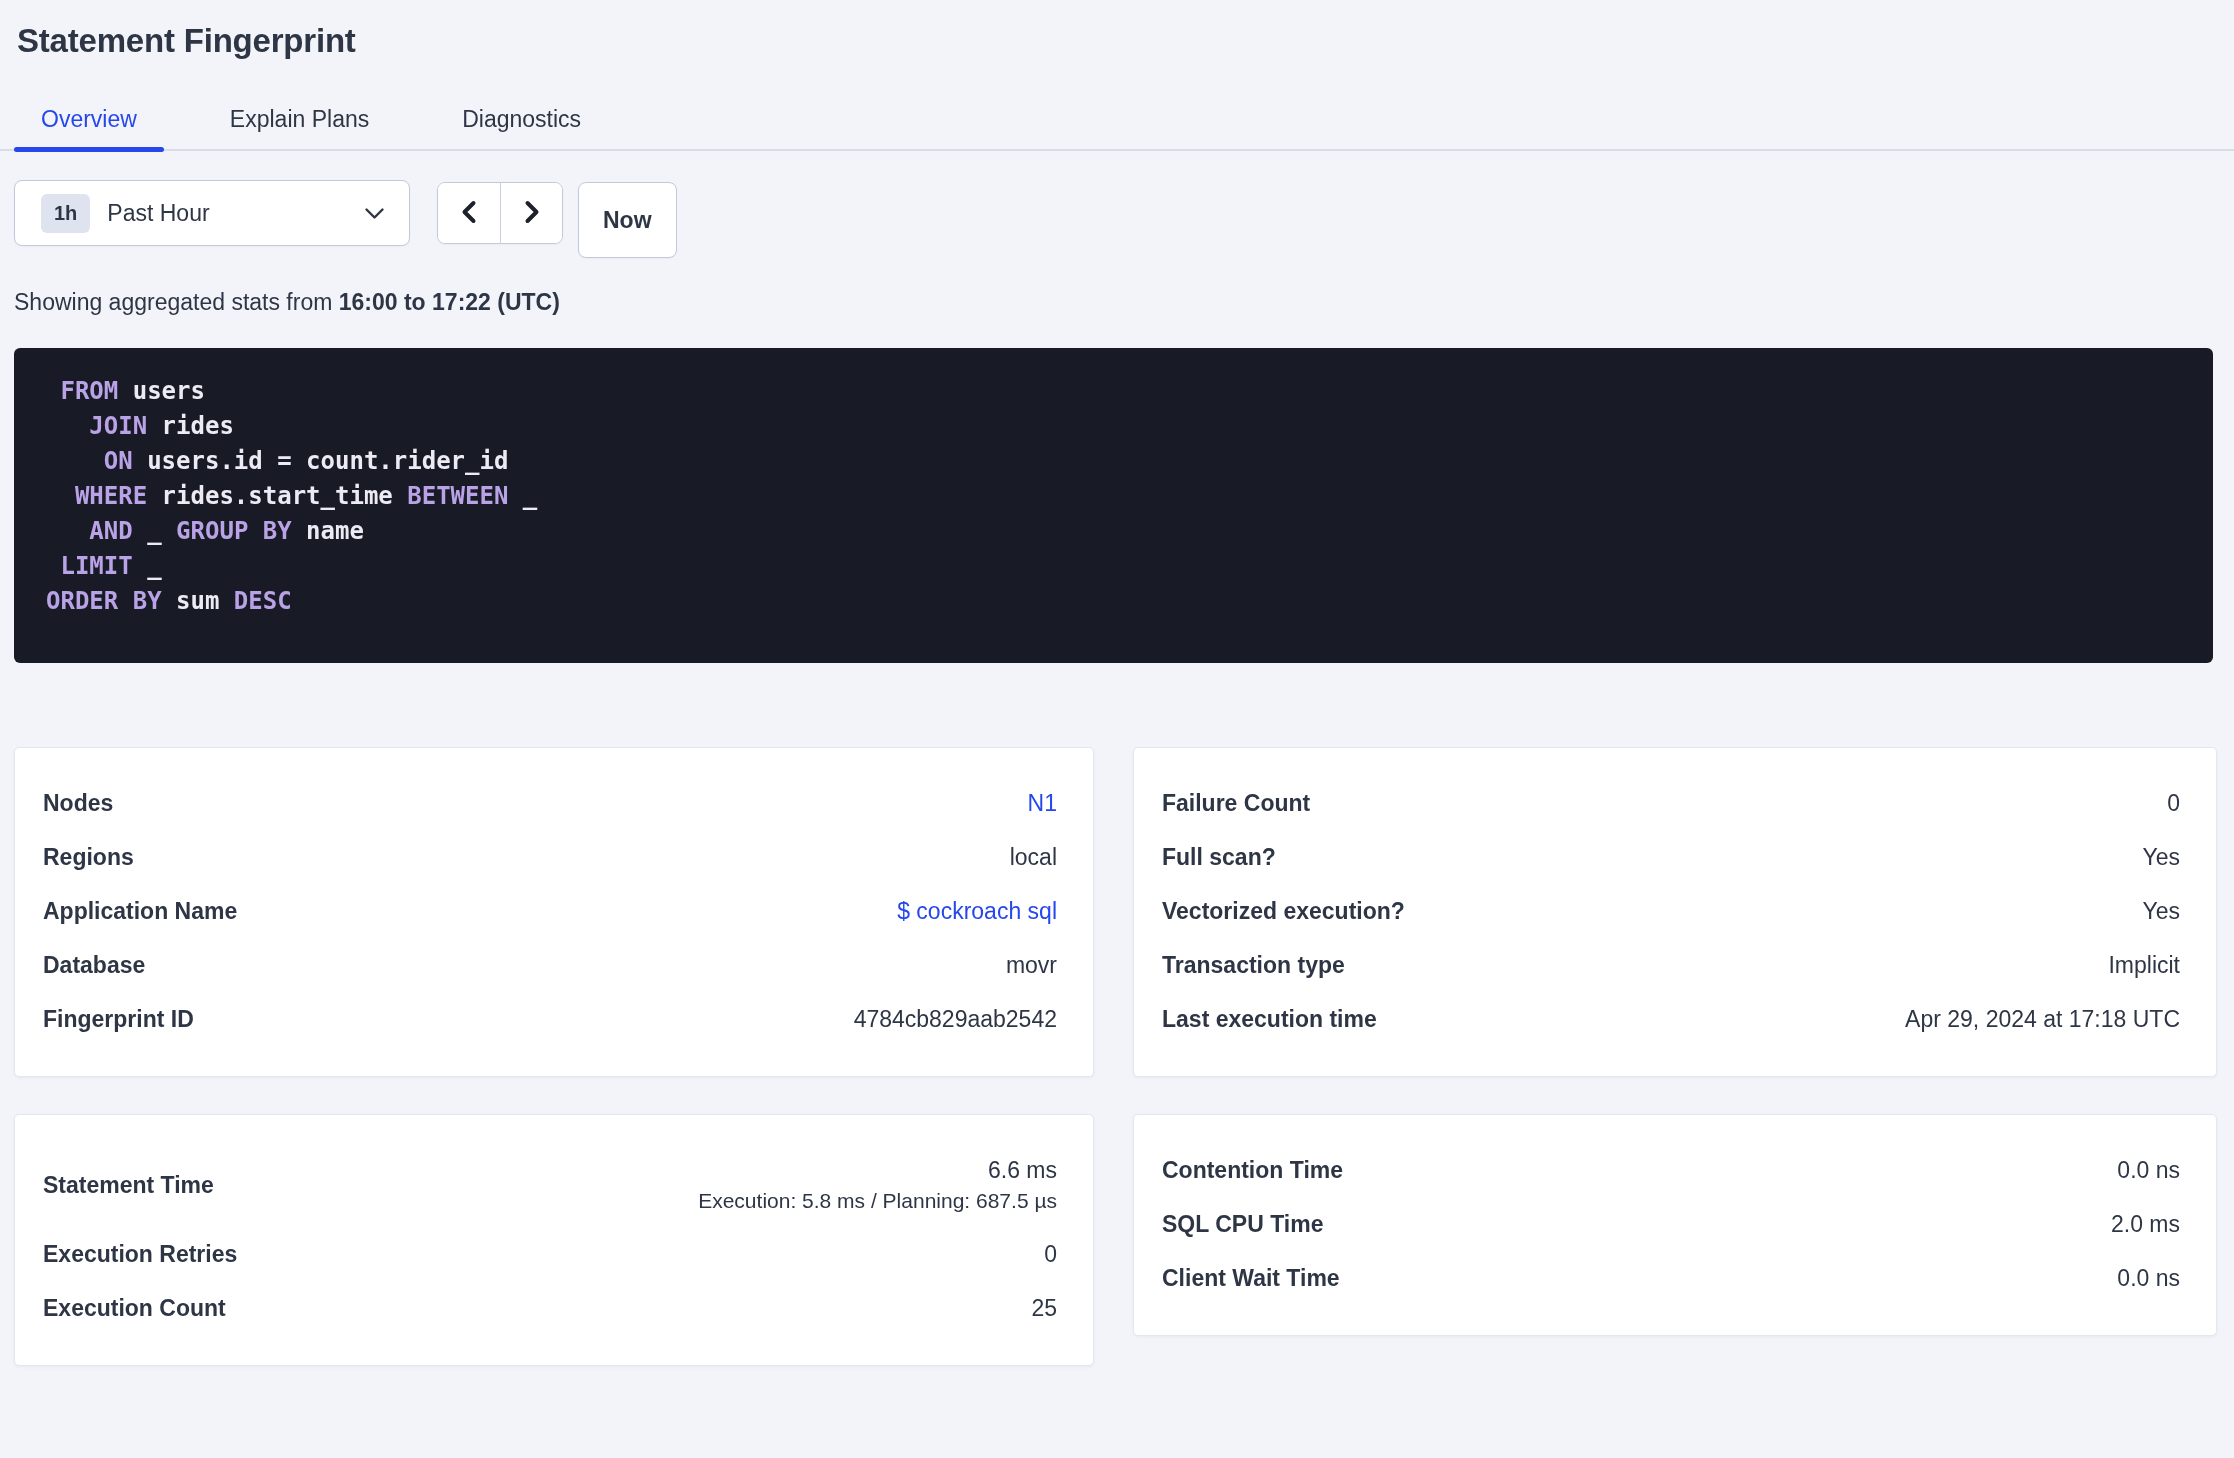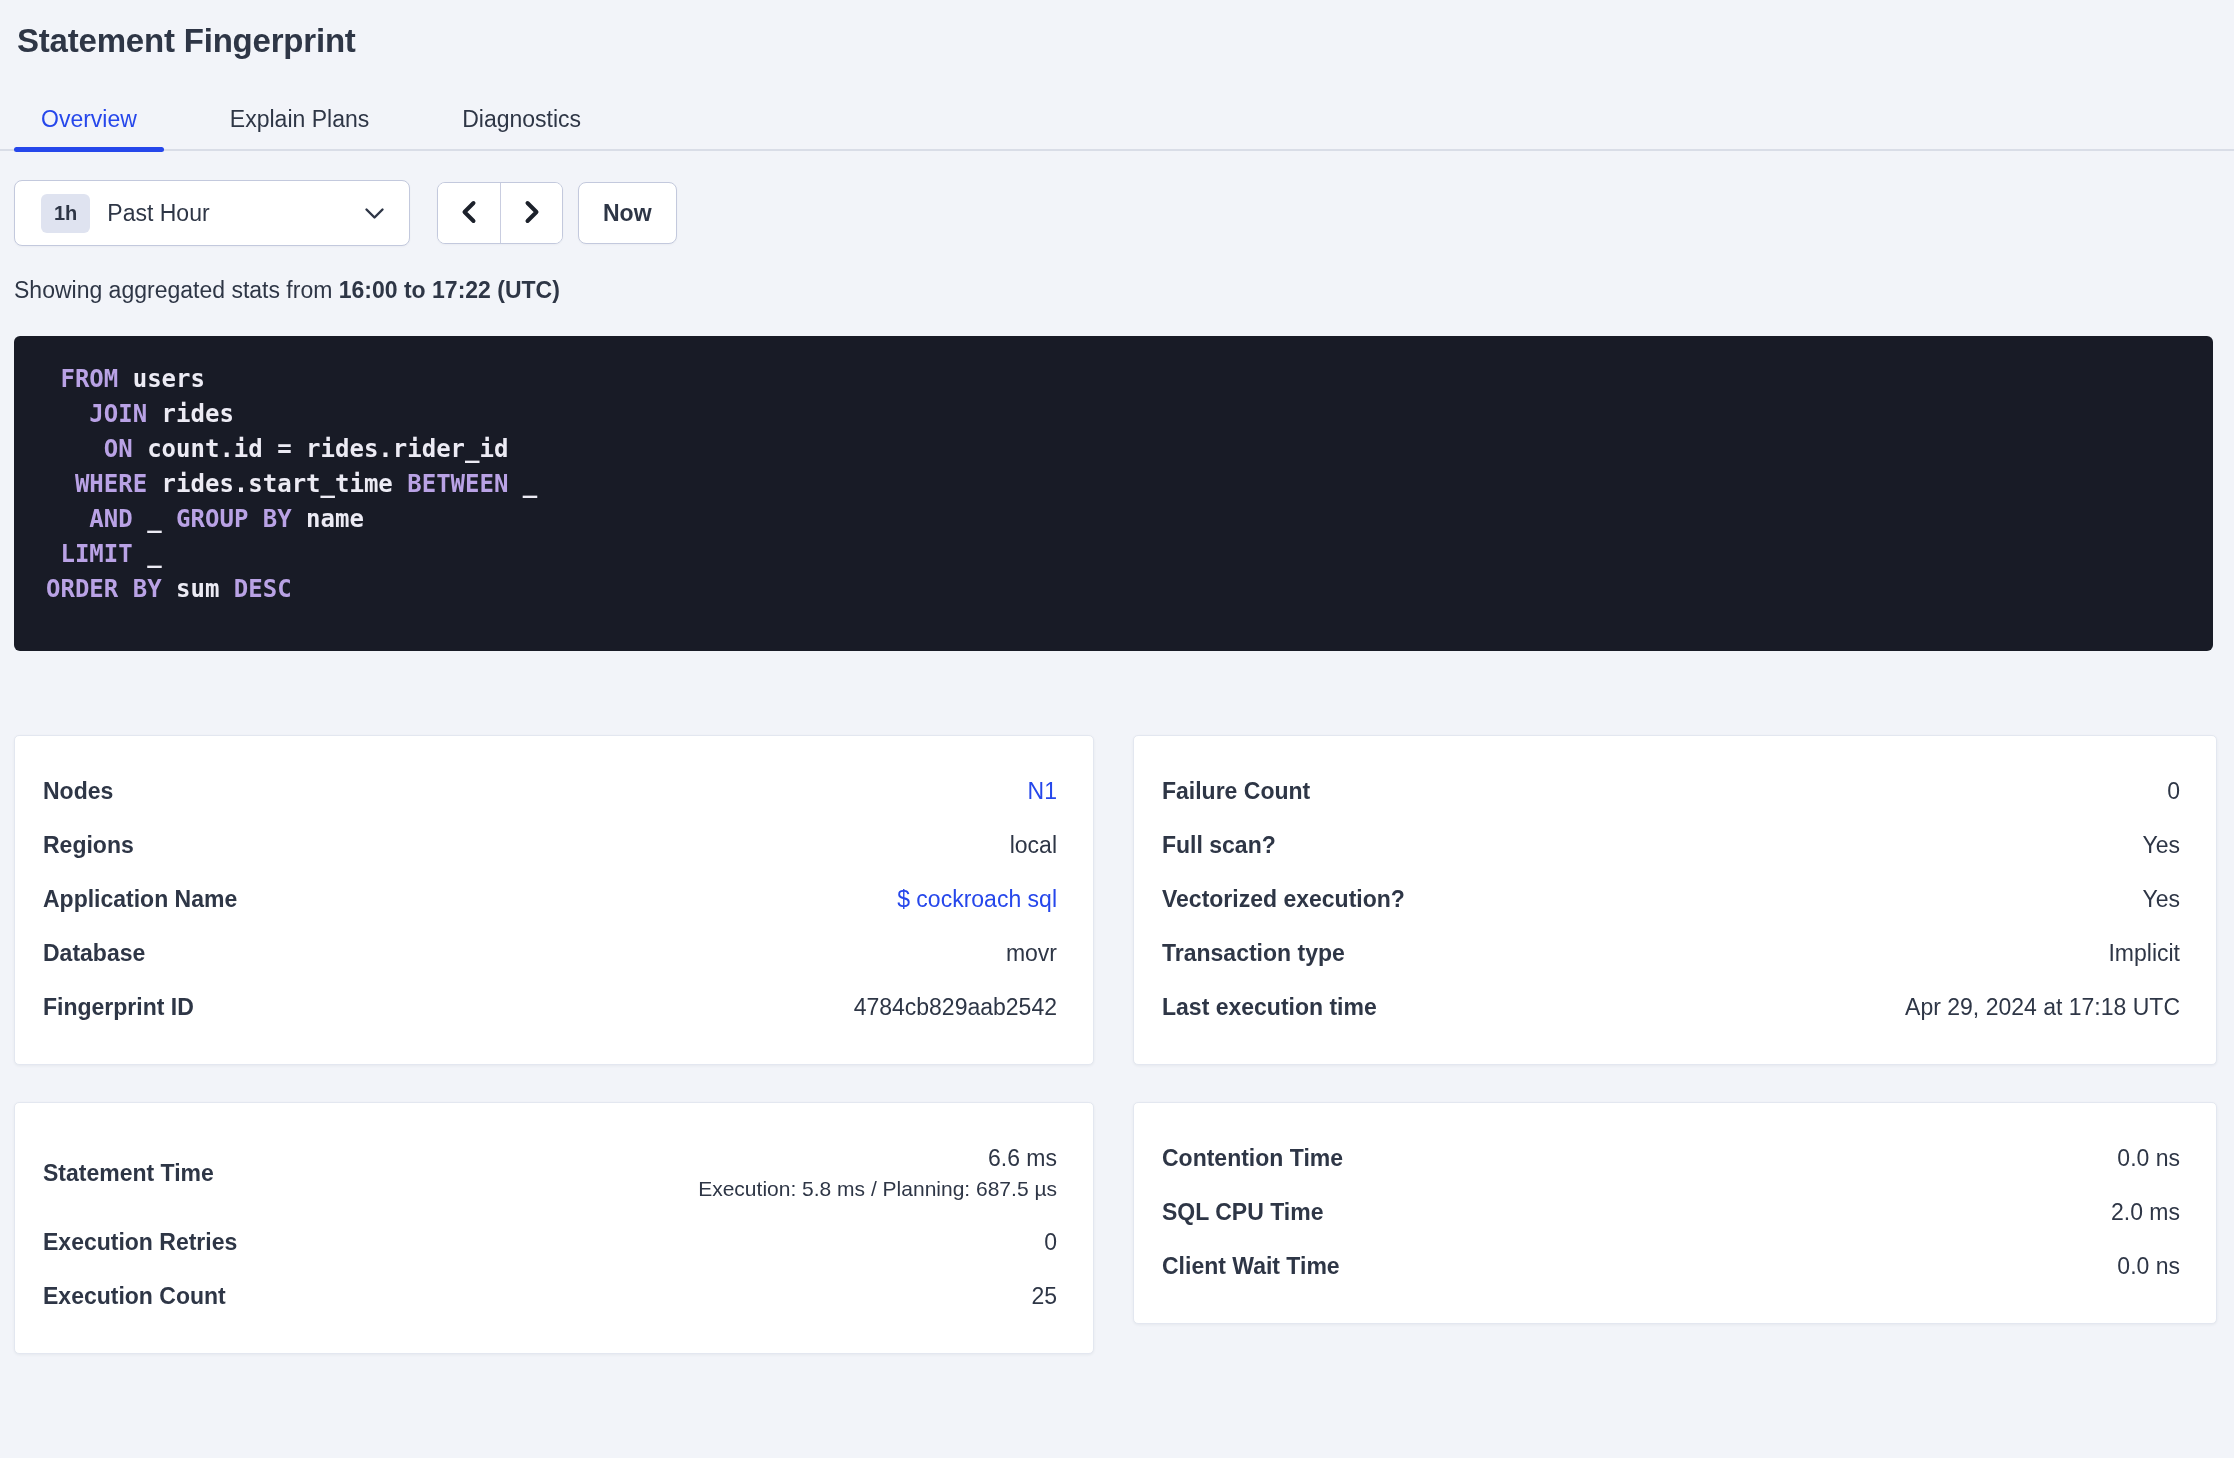--- a/index.html
+++ b/index.html
@@ -47,21 +47,21 @@
     display:flex;margin-left:27px;margin-top:2px;height:62px;background:#fff;
     border:1px solid var(--control-border);border-radius:8px;overflow:hidden;
     box-shadow:0 1px 2px rgba(40,48,65,.04);
   }
   .arrow-btn{
     width:62px;height:100%;display:flex;align-items:center;justify-content:center;
     background:#fff;border:none;padding:0;cursor:pointer;
   }
   .arrow-btn + .arrow-btn{border-left:1px solid #C9CDE0;}
   .now-btn{
-    margin-left:15px;margin-top:2px;height:62px;min-width:95px;padding:0 24px;background:#fff;
+    margin-left:15px;margin-top:2px;height:76px;min-width:95px;padding:0 24px;background:#fff;
     border:1px solid var(--control-border);border-radius:8px;font-family:inherit;
     font-size:23px;font-weight:700;color:var(--text);cursor:pointer;
     box-shadow:0 1px 2px rgba(40,48,65,.04);
   }
   
   .stats-line{margin:30px 0 0 14px;font-size:23px;line-height:28px;color:var(--text);}
   .stats-line b{font-weight:700;}
   
   .sql-box{
     margin:32px 21px 0 14px;background:var(--sql-bg);border-radius:6px;
@@ -131,21 +131,21 @@
     <button class="now-btn">Now</button>
   </div>
 
   <div class="stats-line">
     <span>Showing aggregated stats from </span><b>16:00 to 17:22 (UTC)</b>
   </div>
 
   <div class="sql-box">
       <div class="sql-line"><span> </span><span class="kw">FROM</span><span> users</span></div>
       <div class="sql-line"><span>   </span><span class="kw">JOIN</span><span> rides</span></div>
-      <div class="sql-line"><span>    </span><span class="kw">ON</span><span> count.id = rides.rider_id</span></div>
+      <div class="sql-line"><span>    </span><span class="kw">ON</span><span> users.id = count.rider_id</span></div>
       <div class="sql-line"><span>  </span><span class="kw">WHERE</span><span> rides.start_time </span><span class="kw">BETWEEN</span><span> _</span></div>
       <div class="sql-line"><span>   </span><span class="kw">AND</span><span> _ </span><span class="kw">GROUP BY</span><span> name</span></div>
       <div class="sql-line"><span> </span><span class="kw">LIMIT</span><span> _</span></div>
       <div class="sql-line"><span class="kw">ORDER BY</span><span> sum </span><span class="kw">DESC</span></div>
     </div>
 
   <div class="cards-grid">
     <div class="card">
         <div class="stat-row">
           <span class="stat-label">Nodes</span>

